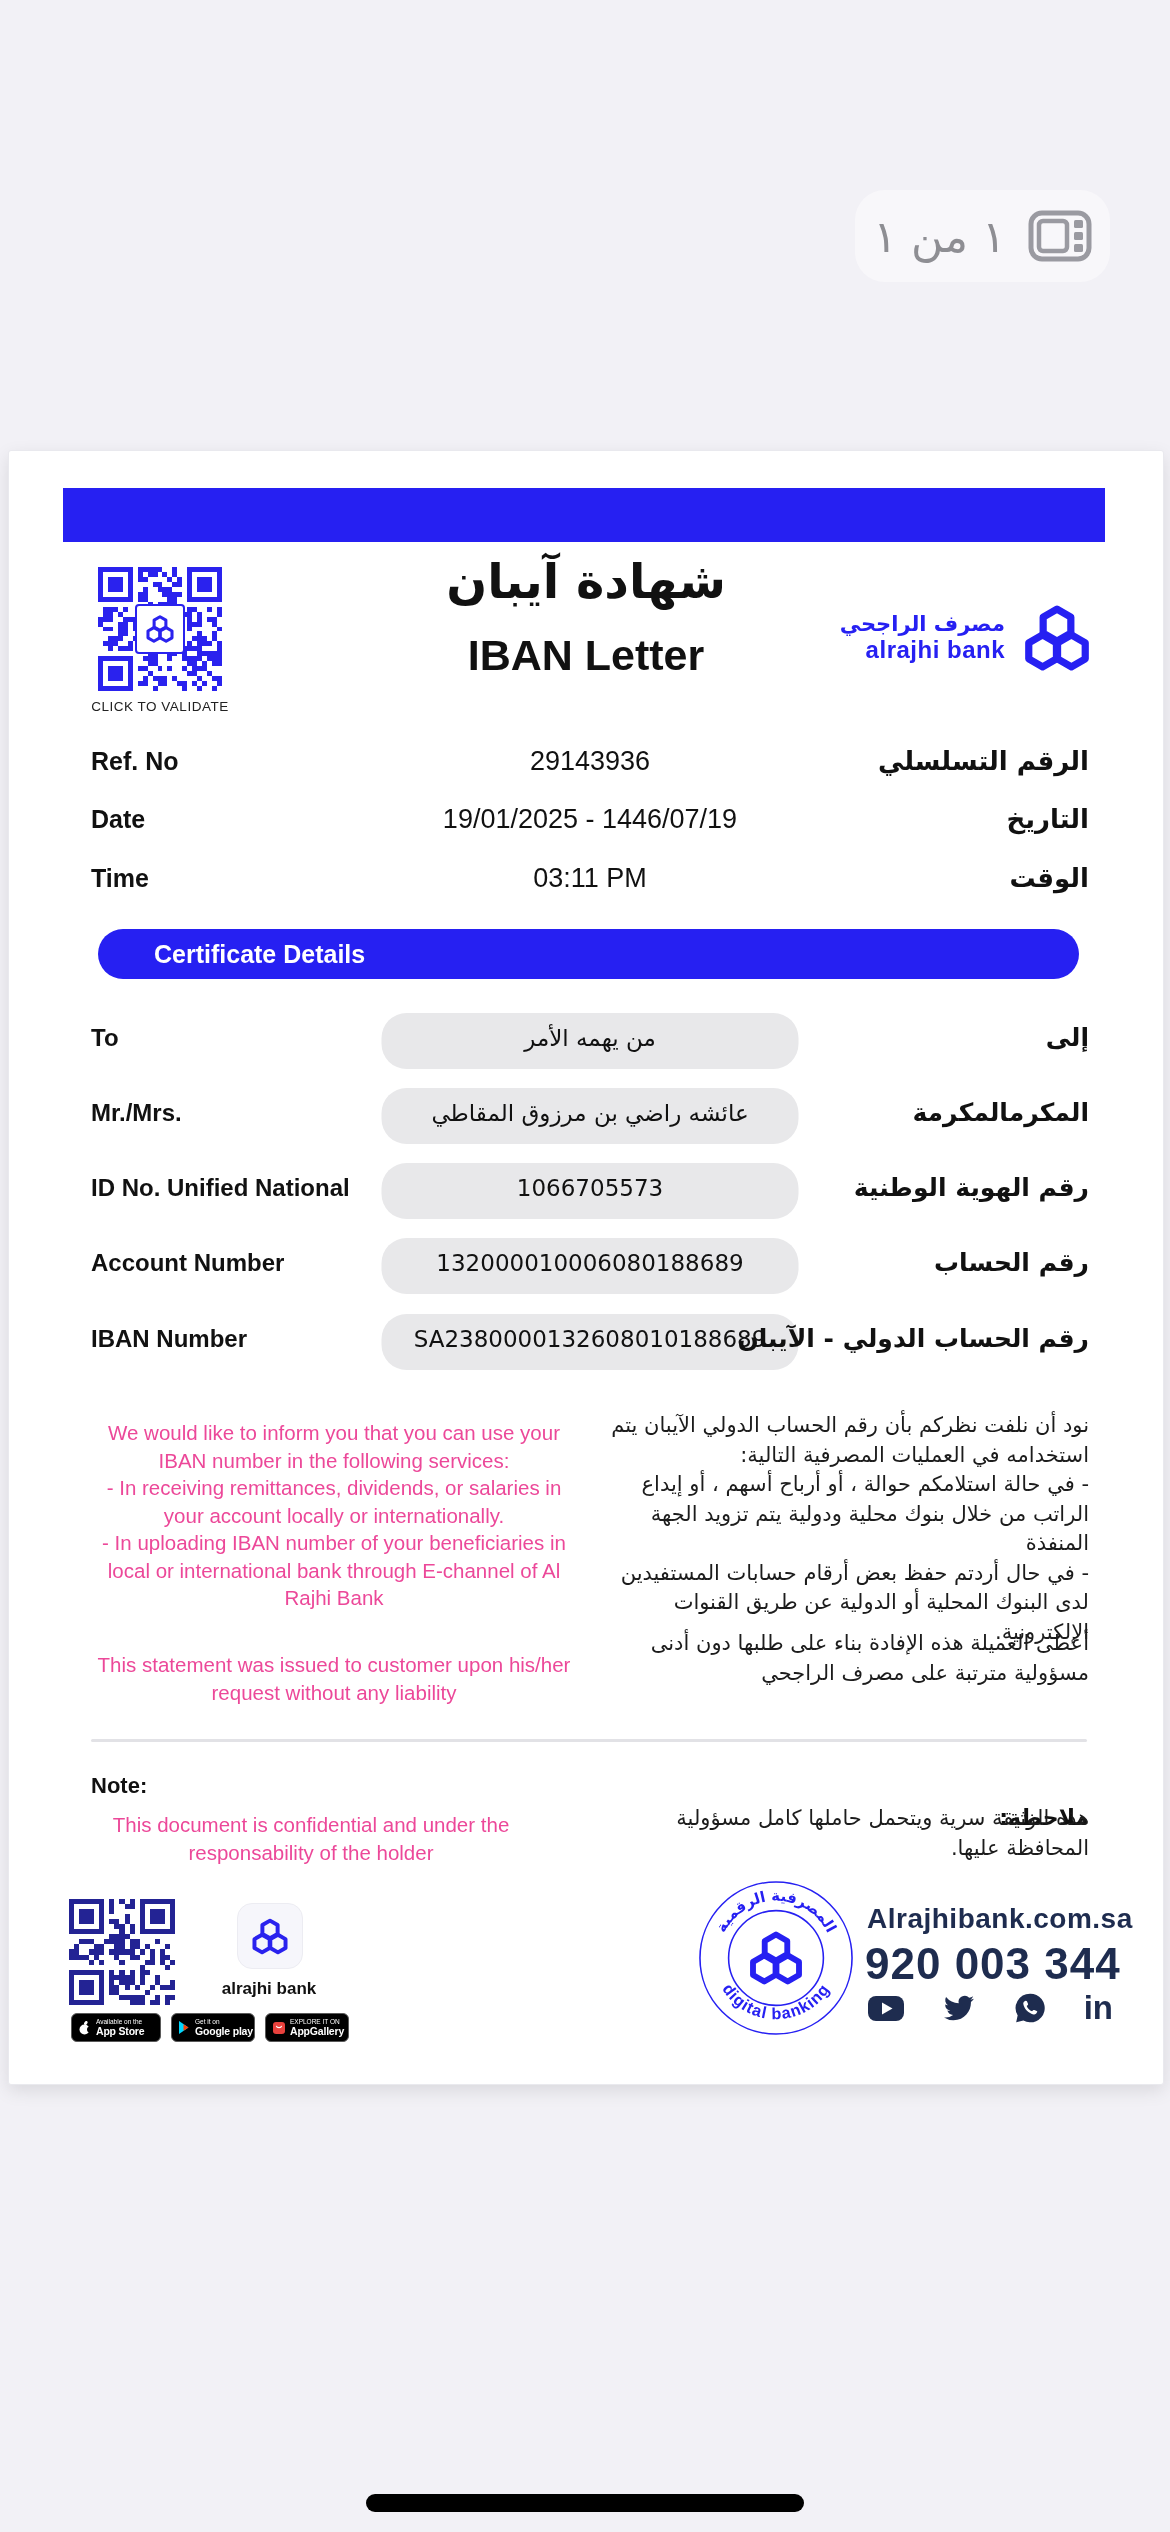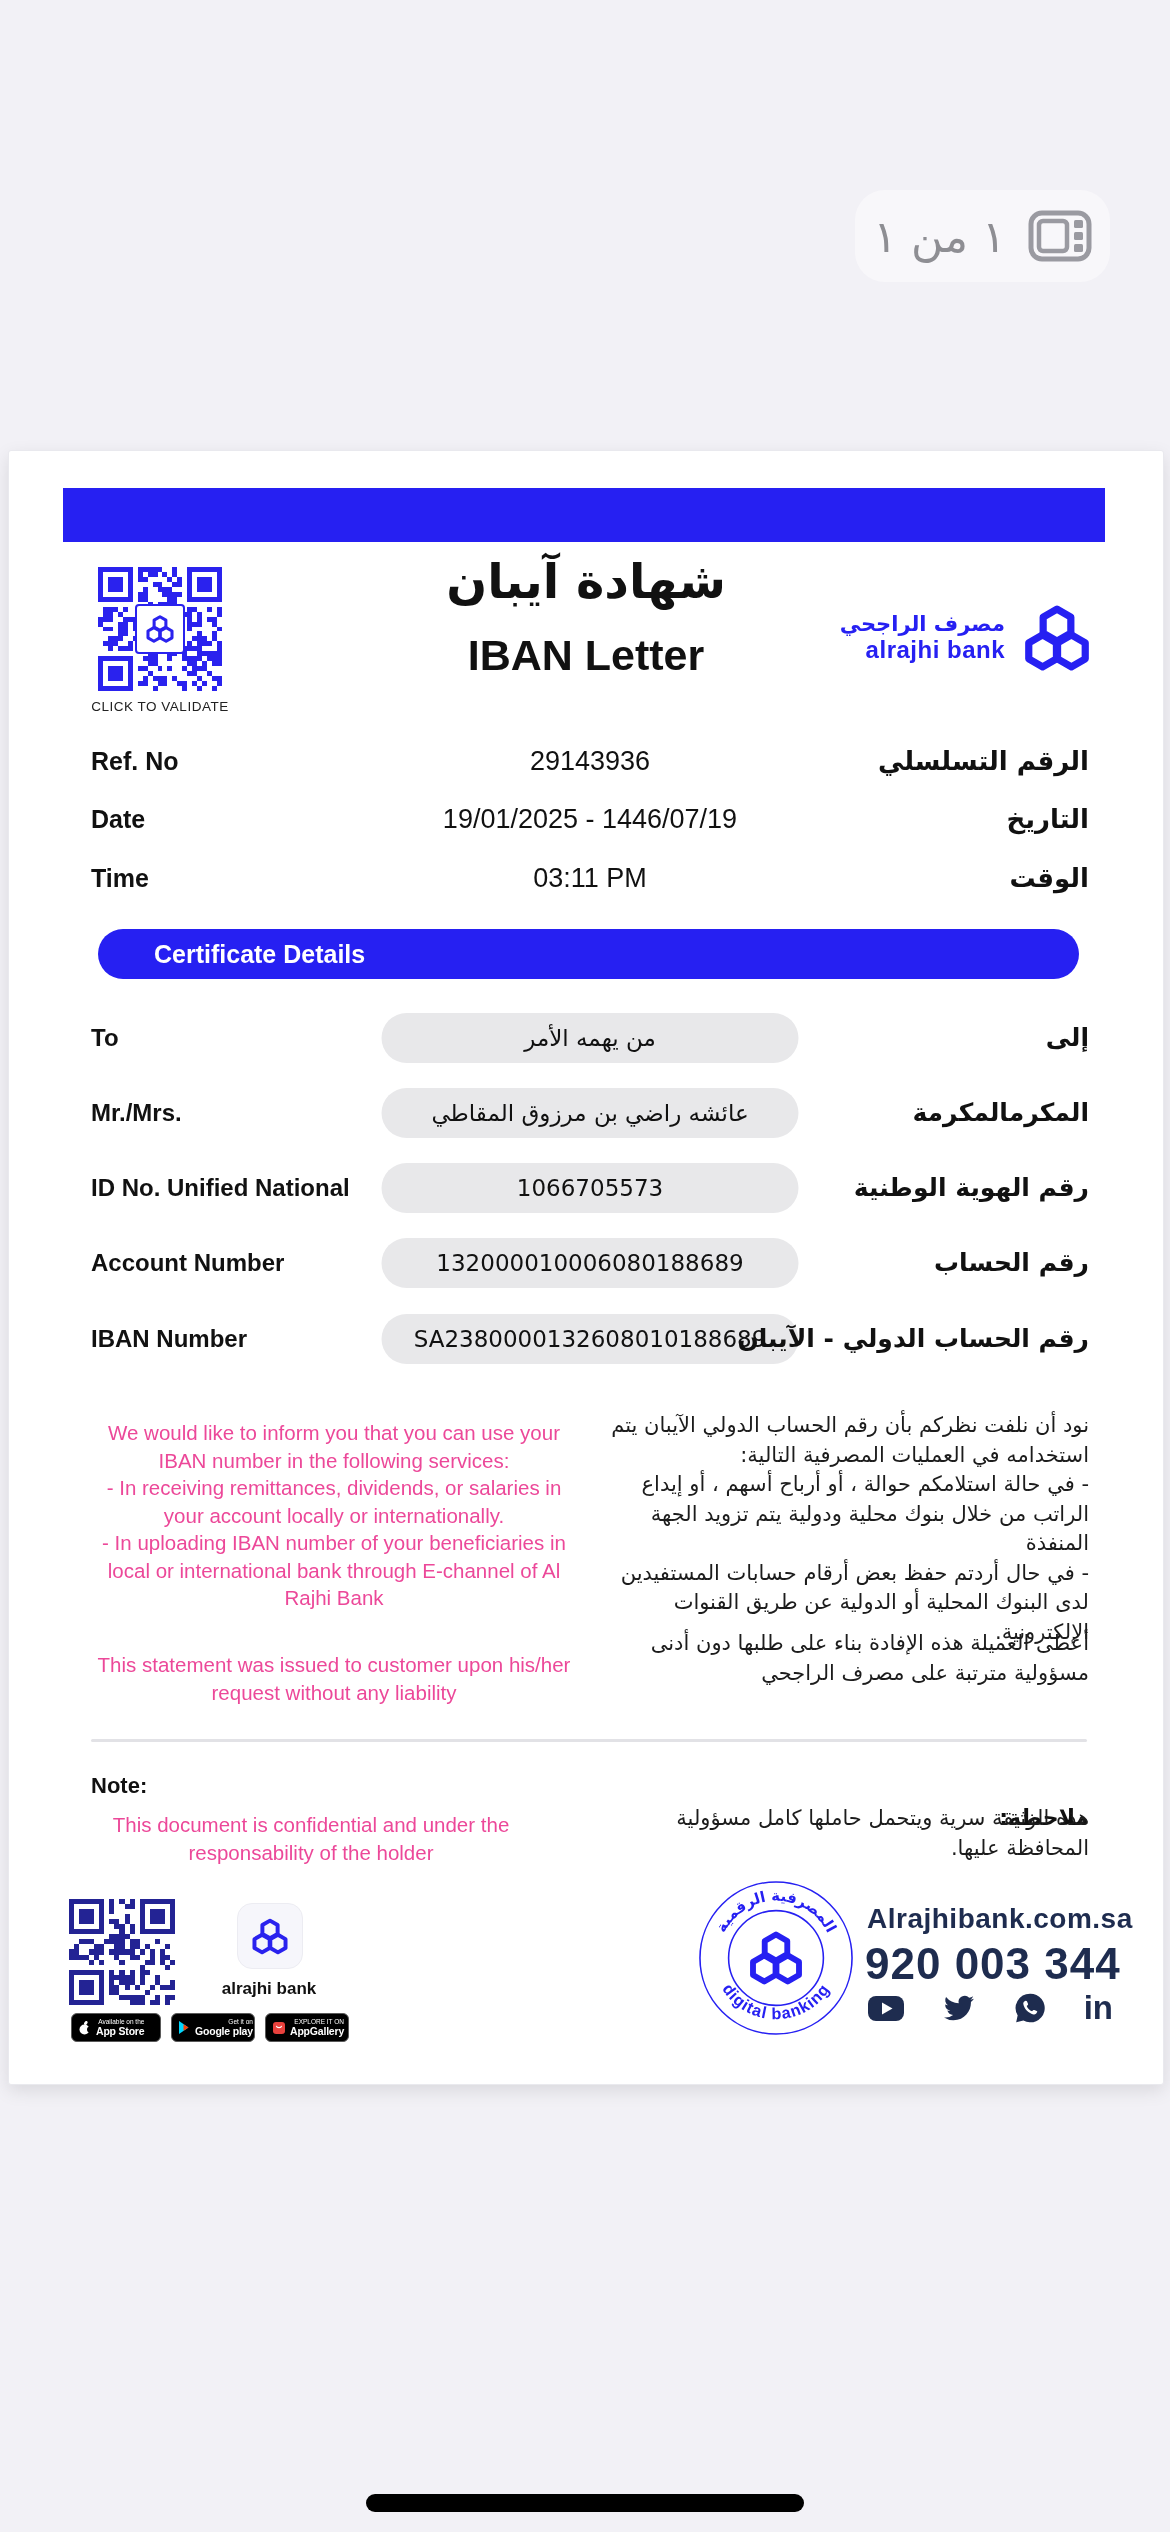--- a/index.html
+++ b/index.html
@@ -38,42 +38,42 @@
   .meta-value{position:absolute;left:0;right:0;text-align:center;font-size:27px;font-weight:500;line-height:44px;}
   .meta-label-ar{position:absolute;right:0;top:0;font-size:26px;font-weight:bold;line-height:44px;
                  font-family:"DejaVu Sans",sans-serif;direction:rtl;}
 
   .section-pill{position:absolute;left:89px;top:478px;width:981px;height:50px;border-radius:25px;
                 background:#2620f2;color:#fff;font-size:25px;font-weight:bold;line-height:50px;
                 padding-left:56px;box-sizing:border-box;}
 
   .detail-row{position:absolute;left:82px;right:74px;height:50px;}
   .detail-label{position:absolute;left:0;font-size:24px;font-weight:600;line-height:50px;}
-  .detail-pill{position:absolute;left:50%;transform:translateX(-50%);width:417px;height:50px;border-radius:25px;
+  .detail-pill{position:absolute;left:50%;transform:translateX(-50%);width:417px;height:56px;border-radius:25px;
                background:#e8e8ea;text-align:center;font-size:23px;line-height:50px;
                font-family:"DejaVu Sans","Liberation Sans",sans-serif;}
   .detail-label-ar{position:absolute;right:0;font-size:25px;font-weight:bold;line-height:50px;
                    font-family:"DejaVu Sans",sans-serif;direction:rtl;}
 
   .body-en{position:absolute;left:82px;width:486px;font-size:20.5px;line-height:27.5px;white-space:pre-line;color:#ec4899;text-align:center;}
   .body-ar{position:absolute;right:74px;width:505px;font-size:21px;line-height:29.5px;white-space:pre-line;
            direction:rtl;text-align:right;font-family:"DejaVu Sans",sans-serif;color:#1c1c1c;}
 
   .divider{position:absolute;left:82px;right:76px;top:1288px;height:3px;background:#e2e2e6;border-radius:2px;}
   .note-label-en{position:absolute;left:82px;top:1322px;font-size:22px;font-weight:bold;}
   .note-label-ar{position:absolute;right:74px;top:1354px;font-size:22px;font-weight:600;direction:rtl;
                  font-family:"DejaVu Sans",sans-serif;}
 
   .app-icon{position:absolute;left:228px;top:1452px;width:64px;height:64px;border-radius:15px;background:#f6f6fb;
             border:1px solid #ececf2;display:flex;align-items:center;justify-content:center;color:#2a22ee;}
   .app-label{position:absolute;left:188px;top:1528px;width:144px;text-align:center;font-size:17px;font-weight:bold;color:#111;}
 
   .badge{position:absolute;top:1562px;height:29px;background:#000;border:1px solid #5a5a5a;border-radius:6px;
          display:flex;align-items:center;padding:0 7px;gap:5px;color:#fff;box-sizing:border-box;}
-  .badge-txt{display:flex;flex-direction:column;justify-content:center;text-align:right;}
+  .badge-txt{display:flex;flex-direction:column;justify-content:center;}
   .badge-top{font-size:6.5px;line-height:8px;white-space:nowrap;}
   .badge-bottom{font-size:10.5px;line-height:11px;font-weight:bold;white-space:nowrap;letter-spacing:-.2px;}
 
   .stamp{position:absolute;left:688px;top:1428px;width:158px;height:158px;}
   .site-text{position:absolute;left:858px;top:1452px;font-size:28px;font-weight:bold;color:#1e2c4f;letter-spacing:.5px;}
   .phone-text{position:absolute;left:856px;top:1488px;font-size:44px;font-weight:bold;color:#1e2c4f;letter-spacing:1px;}
   .socials{position:absolute;left:858px;top:1540px;width:246px;display:flex;align-items:center;justify-content:space-between;gap:18px;}
   .li-in{font-weight:800;font-size:33px;color:#1e2c4f;line-height:34px;font-family:"Liberation Sans",sans-serif;}
 
   .home-indicator{position:absolute;left:366px;top:2494px;width:438px;height:18px;border-radius:9px;background:#000;}

